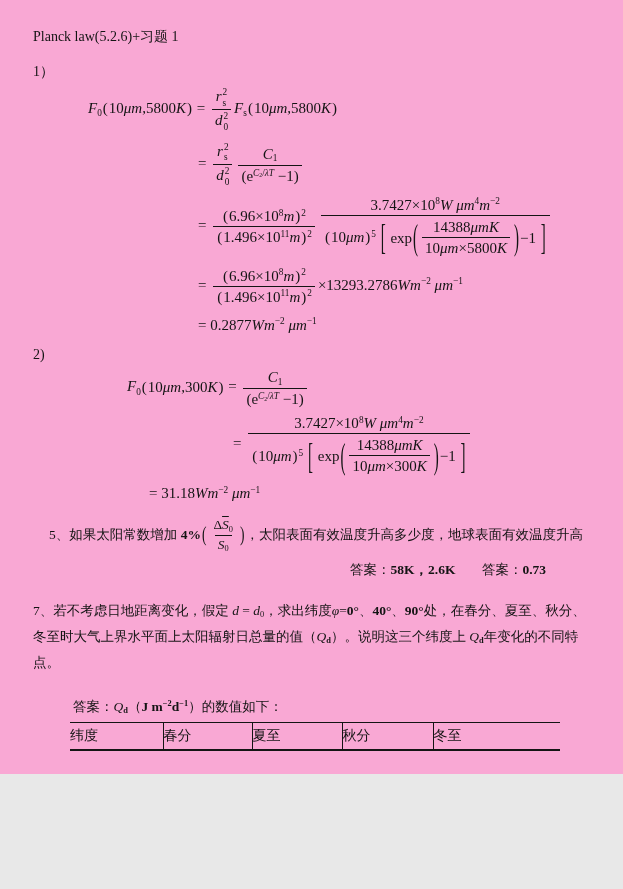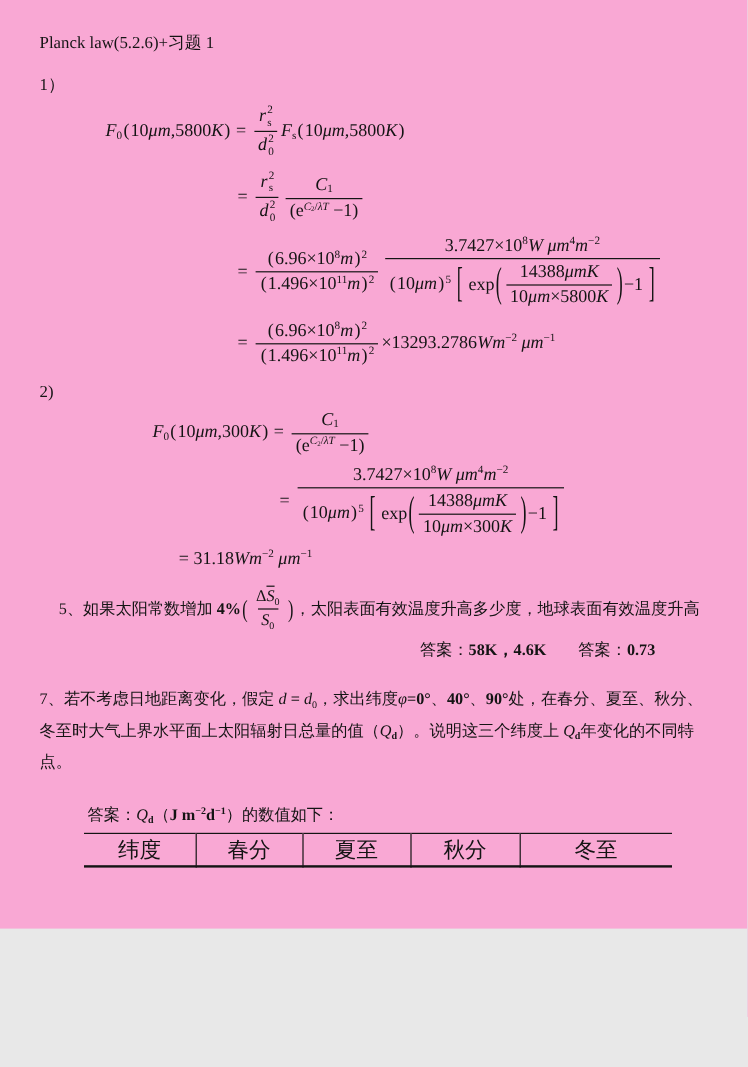--- a/index.html
+++ b/index.html
@@ -38,58 +38,59 @@
   .dmid{display:inline-block;}
 
   
   .p5-line2{position:relative;}
   .p5-answer{position:absolute;left:317px;top:0;}
 
   
   table.ans{border-collapse:collapse;table-layout:fixed;
             border-top:1.5px solid #141414;border-bottom:2.5px solid #141414;
             margin-left:37px;width:490px;}
-  table.ans td{border-left:1px solid #141414;text-align:center;
-               font-size:18px;height:26px;padding:0;}
+  table.ans td{border-left:1px solid #141414;
+               font-size:14px;height:26px;padding:0;}
   table.ans td:first-child{border-left:none;}
 
   .page-number{position:absolute;left:0;right:0;top:846px;text-align:center;
                font-size:12px;}
 </style>
 </head>
 <body>
 
 <div class="page">
   <div class="content">
 
     <div class="title-line">Planck law(5.2.6)+习题 1</div>
 
     <div class="sec-label" style="margin-top:14px;">1）</div>
 
     <div class="eq eqline" style="margin-left:55px;margin-top:4px;"><span class="it">F</span><span class="sub">0</span><span class="dgrp"><span class="delim">(</span><span class="dmid"><span class="up">10</span><span class="it">μm</span><span class="up">,</span><span class="up">5800</span><span class="it">K</span></span><span class="delim">)</span></span><span class="up"> = </span><span class="frac"><span class="num"><span class="it">r</span><span class="stack"><span class="srow">2</span><span class="srow">s</span></span></span><span class="den"><span class="it">d</span><span class="stack"><span class="srow">2</span><span class="srow">0</span></span></span></span><span class="it">F</span><span class="sub">s</span><span class="dgrp"><span class="delim">(</span><span class="dmid"><span class="up">10</span><span class="it">μm</span><span class="up">,</span><span class="up">5800</span><span class="it">K</span></span><span class="delim">)</span></span></div>
     <div class="eq eqline" style="margin-left:165px;margin-top:7px;"><span class="up">= </span><span class="frac"><span class="num"><span class="it">r</span><span class="stack"><span class="srow">2</span><span class="srow">s</span></span></span><span class="den"><span class="it">d</span><span class="stack"><span class="srow">2</span><span class="srow">0</span></span></span></span><span class="frac"><span class="num"><span class="it">C</span><span class="sub">1</span></span><span class="den"><span class="up">(</span><span class="up">e</span><span class="sup"><span class="it">C</span><span class="sub">2</span><span class="up">/</span><span class="it">λT</span></span><span class="up"> −1)</span></span></span></div>
     <div class="eq eqline" style="margin-left:165px;margin-top:6px;"><span class="up">= </span><span class="frac"><span class="num"><span class="dgrp"><span class="delim">(</span><span class="dmid"><span class="up">6.96×10</span><span class="sup">8</span><span class="it">m</span></span><span class="delim">)</span></span><span class="sup">2</span></span><span class="den"><span class="dgrp"><span class="delim">(</span><span class="dmid"><span class="up">1.496×10</span><span class="sup">11</span><span class="it">m</span></span><span class="delim">)</span></span><span class="sup">2</span></span></span><span class="frac"><span class="num"><span class="up">3.7427×10</span><span class="sup">8</span><span class="it">W</span><span class="up"> </span><span class="it">μm</span><span class="sup">4</span><span class="it">m</span><span class="sup">−2</span></span><span class="den"><span class="dgrp"><span class="delim">(</span><span class="dmid"><span class="up">10</span><span class="it">μm</span></span><span class="delim">)</span></span><span class="sup">5</span><span class="up"> </span><span class="dgrp"><span class="delim" style="transform: scaleY(2.323);">[</span><span class="dmid"><span class="up"> exp</span><span class="dgrp"><span class="delim" style="transform: scaleY(2.323);">(</span><span class="dmid"><span class="frac"><span class="num"><span class="up">14388</span><span class="it">μmK</span></span><span class="den"><span class="up">10</span><span class="it">μm</span><span class="up">×5800</span><span class="it">K</span></span></span></span><span class="delim" style="transform: scaleY(2.323);">)</span></span><span class="up">−1 </span></span><span class="delim" style="transform: scaleY(2.323);">]</span></span></span></span></div>
     <div class="eq eqline" style="margin-left:165px;margin-top:7px;"><span class="up">= </span><span class="frac"><span class="num"><span class="dgrp"><span class="delim">(</span><span class="dmid"><span class="up">6.96×10</span><span class="sup">8</span><span class="it">m</span></span><span class="delim">)</span></span><span class="sup">2</span></span><span class="den"><span class="dgrp"><span class="delim">(</span><span class="dmid"><span class="up">1.496×10</span><span class="sup">11</span><span class="it">m</span></span><span class="delim">)</span></span><span class="sup">2</span></span></span><span class="up">×13293.2786</span><span class="it">W</span><span class="it">m</span><span class="sup">−2</span><span class="up"> </span><span class="it">μm</span><span class="sup">−1</span></div>
+    <div class="eq eqline" style="margin-left:165px;margin-top:9px;"><span class="up">= 0.2877</span><span class="it">W</span><span class="it">m</span><span class="sup">−2</span><span class="up"> </span><span class="it">μm</span><span class="sup">−1</span></div>
 
     <div class="sec-label" style="margin-top:11px;">2)</div>
 
     <div class="eq eqline" style="margin-left:94px;margin-top:2px;"><span class="it">F</span><span class="sub">0</span><span class="dgrp"><span class="delim">(</span><span class="dmid"><span class="up">10</span><span class="it">μm</span><span class="up">,</span><span class="up">300</span><span class="it">K</span></span><span class="delim">)</span></span><span class="up"> = </span><span class="frac"><span class="num"><span class="it">C</span><span class="sub">1</span></span><span class="den"><span class="up">(</span><span class="up">e</span><span class="sup"><span class="it">C</span><span class="sub">2</span><span class="up">/</span><span class="it">λT</span></span><span class="up"> −1)</span></span></span></div>
     <div class="eq eqline" style="margin-left:200px;margin-top:4px;"><span class="up">= </span><span class="frac"><span class="num"><span class="up">3.7427×10</span><span class="sup">8</span><span class="it">W</span><span class="up"> </span><span class="it">μm</span><span class="sup">4</span><span class="it">m</span><span class="sup">−2</span></span><span class="den"><span class="dgrp"><span class="delim">(</span><span class="dmid"><span class="up">10</span><span class="it">μm</span></span><span class="delim">)</span></span><span class="sup">5</span><span class="up"> </span><span class="dgrp"><span class="delim" style="transform: scaleY(2.323);">[</span><span class="dmid"><span class="up"> exp</span><span class="dgrp"><span class="delim" style="transform: scaleY(2.323);">(</span><span class="dmid"><span class="frac"><span class="num"><span class="up">14388</span><span class="it">μmK</span></span><span class="den"><span class="up">10</span><span class="it">μm</span><span class="up">×300</span><span class="it">K</span></span></span></span><span class="delim" style="transform: scaleY(2.323);">)</span></span><span class="up">−1 </span></span><span class="delim" style="transform: scaleY(2.323);">]</span></span></span></span></div>
     <div class="eq eqline" style="margin-left:116px;margin-top:7px;"><span class="up">= 31.18</span><span class="it">W</span><span class="it">m</span><span class="sup">−2</span><span class="up"> </span><span class="it">μm</span><span class="sup">−1</span></div>
 
     <div class="body" style="margin-top:13px;margin-left:16px;"><span class="up">5、如果太阳常数增加 </span><span class="bd">4%</span><span class="dgrp">
           <span class="delim" style="transform: scaleY(1.52);">(</span>
           <span class="dmid"><span class="frac">
               <span class="num"><span class="up">Δ</span><span class="ov">S</span><span class="sub">0</span></span>
               <span class="den"><span class="it">S</span><span class="sub">0</span></span>
             </span></span>
           <span class="delim" style="transform: scaleY(1.52);">)</span>
         </span><span class="up">，太阳表面有效温度升高多少度，地球表面有效温度升高</span></div>
     <div class="body p5-line2" style="margin-top:2px;">
-      <span class="p5-answer"><span class="up">答案：</span><span class="bd">58K，4.6K</span></span>
+      <span class="p5-answer"><span class="up">答案：</span><span class="bd">58K，2.6K</span></span>
     </div>
 
     <div class="body" style="margin-left:405px;text-align:center;"><span class="up">答案：</span><span class="bd">0.73</span></div>
 
     <div class="body" style="margin-top:15px;"><span class="up">7、若不考虑日地距离变化，假定 </span><span class="it">d</span><span class="up"> = </span><span class="it">d</span><span class="sub">0</span><span class="up">，求出纬度</span><span class="it">φ</span><span class="up">=</span><span class="bd">0°</span><span class="up">、</span><span class="bd">40°</span><span class="up">、</span><span class="bd">90°</span><span class="up">处，在春分、夏至、秋分、冬至时大气上界水平面上太阳辐射日总量的值（</span><span class="it">Q</span><span class="sub"><span class="bd">d</span></span><span class="up">）。说明这三个纬度上 </span><span class="it">Q</span><span class="sub"><span class="bd">d</span></span><span class="up">年变化的不同特点。</span></div>
 
     <div class="body" style="margin-left:40px;margin-top:18px;"><span class="up">答案：</span><span class="it">Q</span><span class="sub"><span class="bd">d</span></span><span class="up">（</span><span class="bd">J m</span><span class="sup"><span class="bd">−2</span></span><span class="bd">d</span><span class="sup"><span class="bd">−1</span></span><span class="up">）的数值如下：</span></div>
 
     <table class="ans" style="margin-top:2px;">
       <colgroup>

